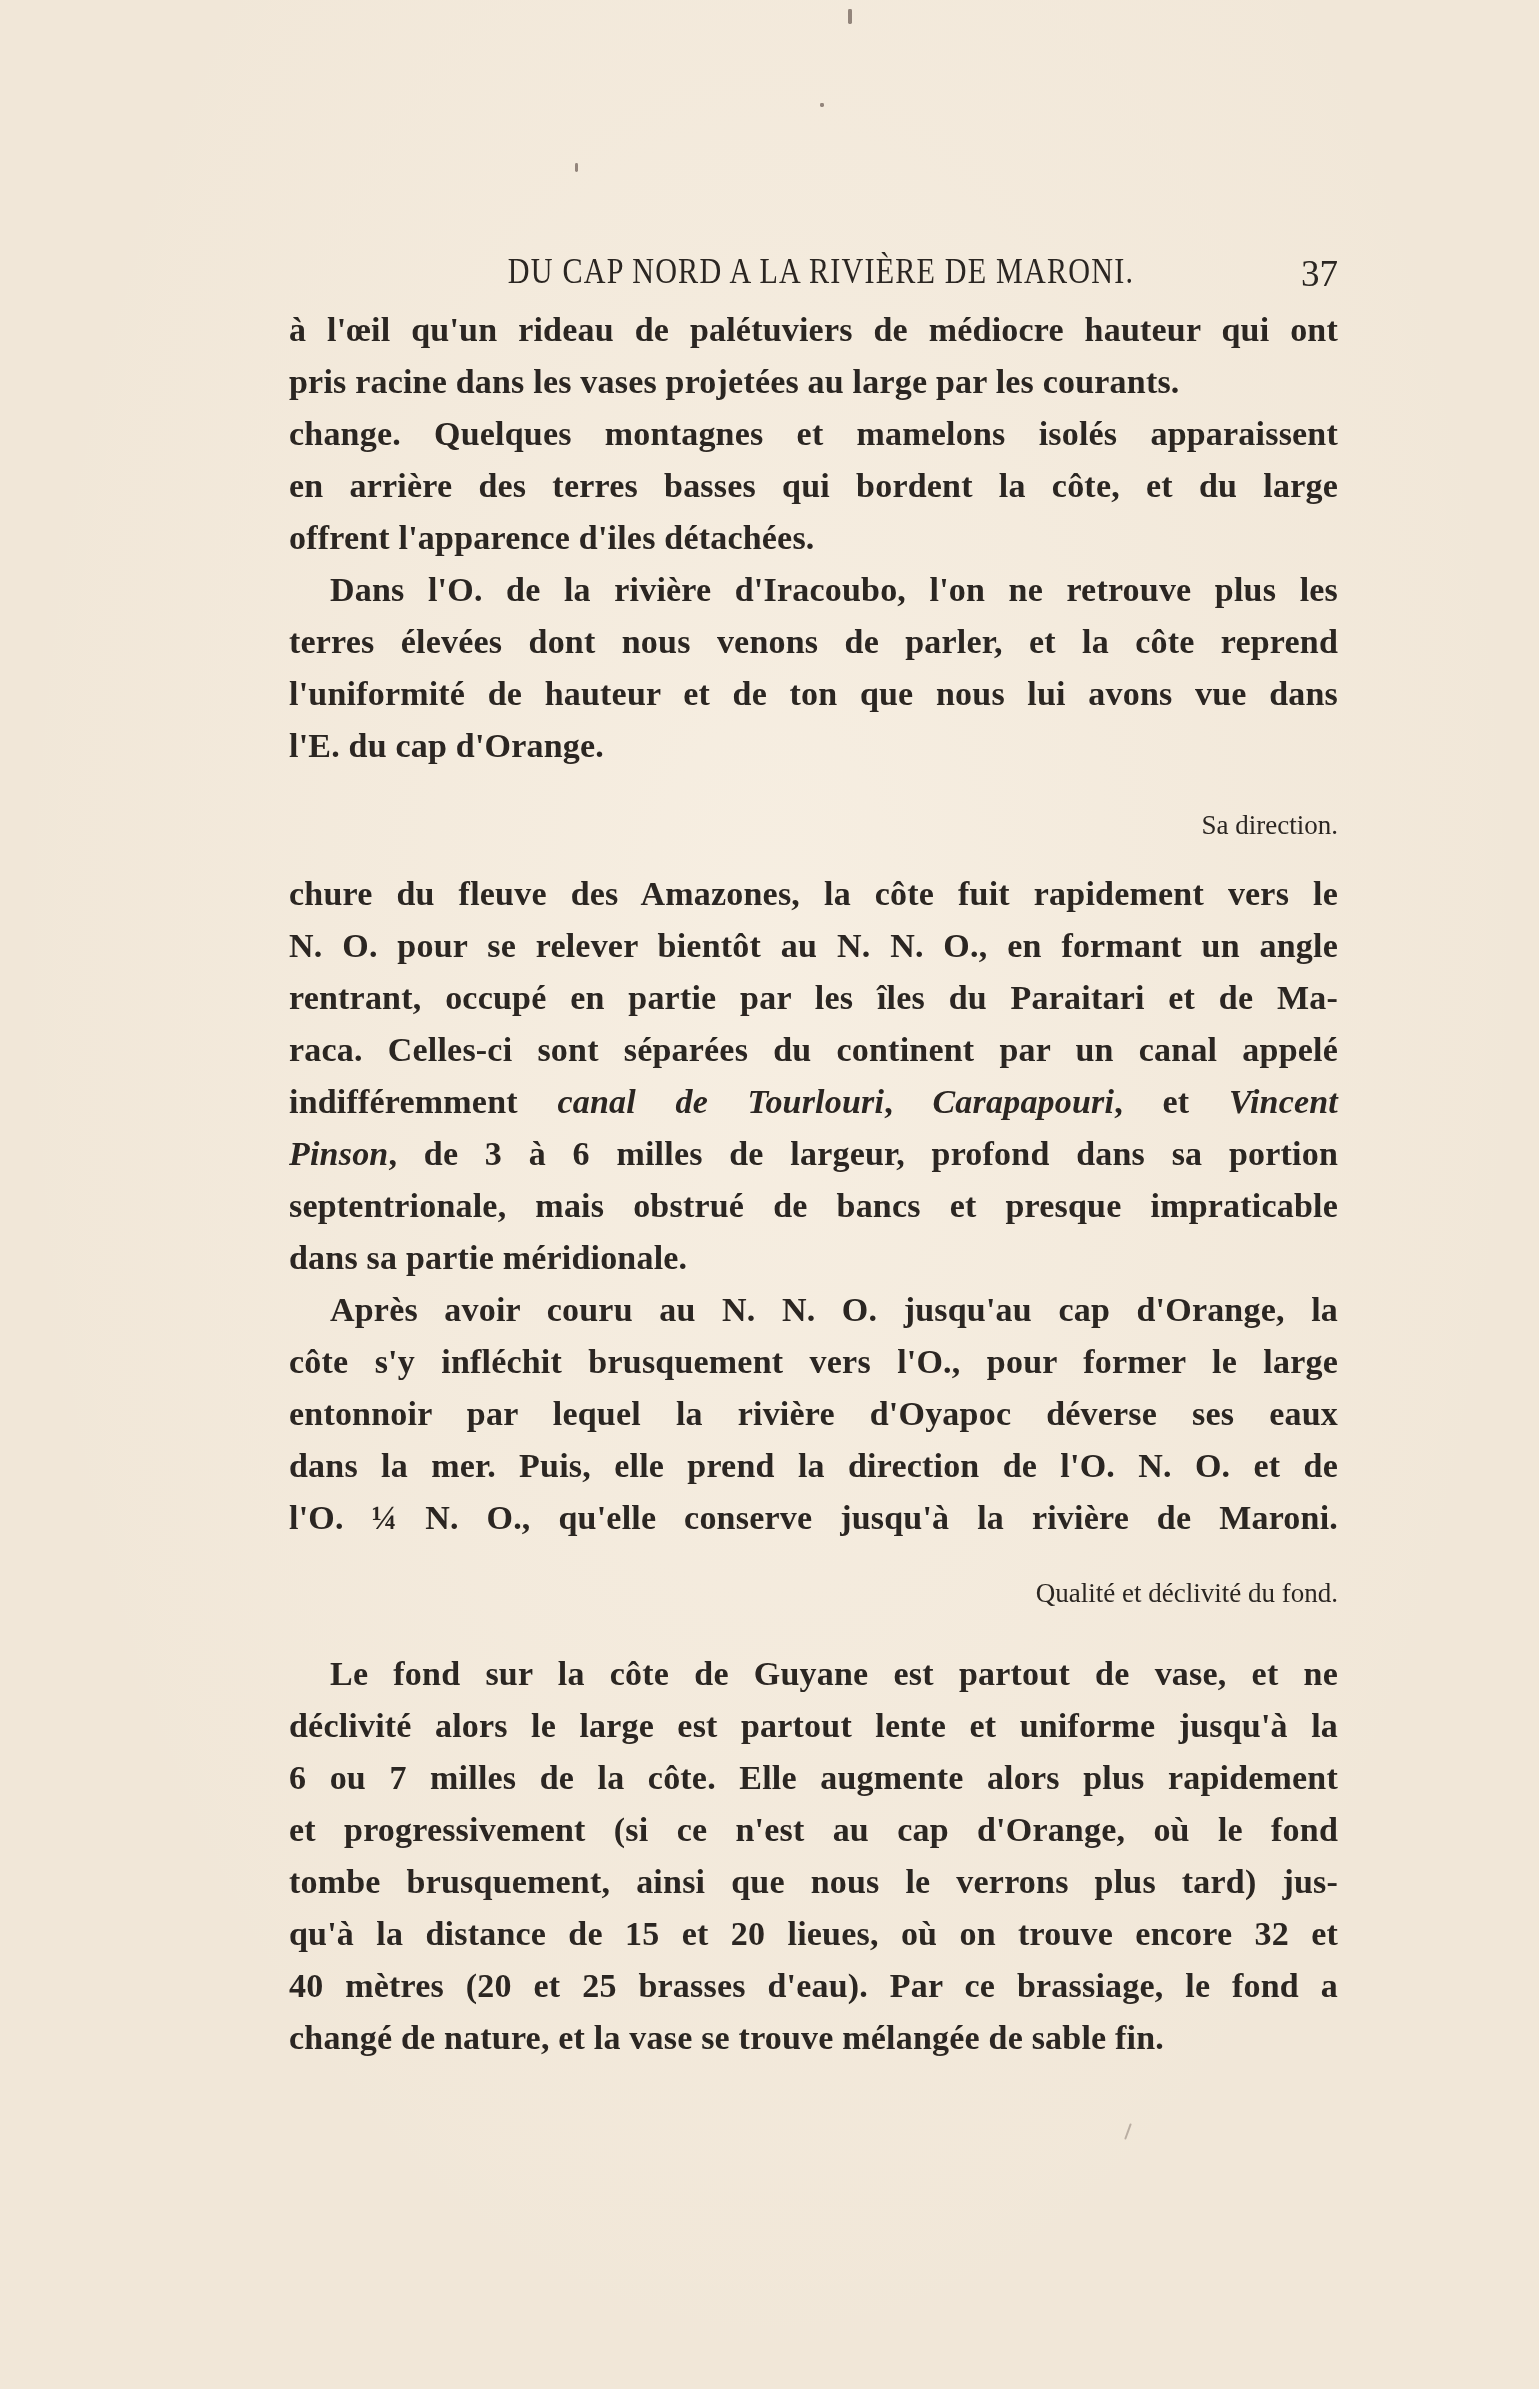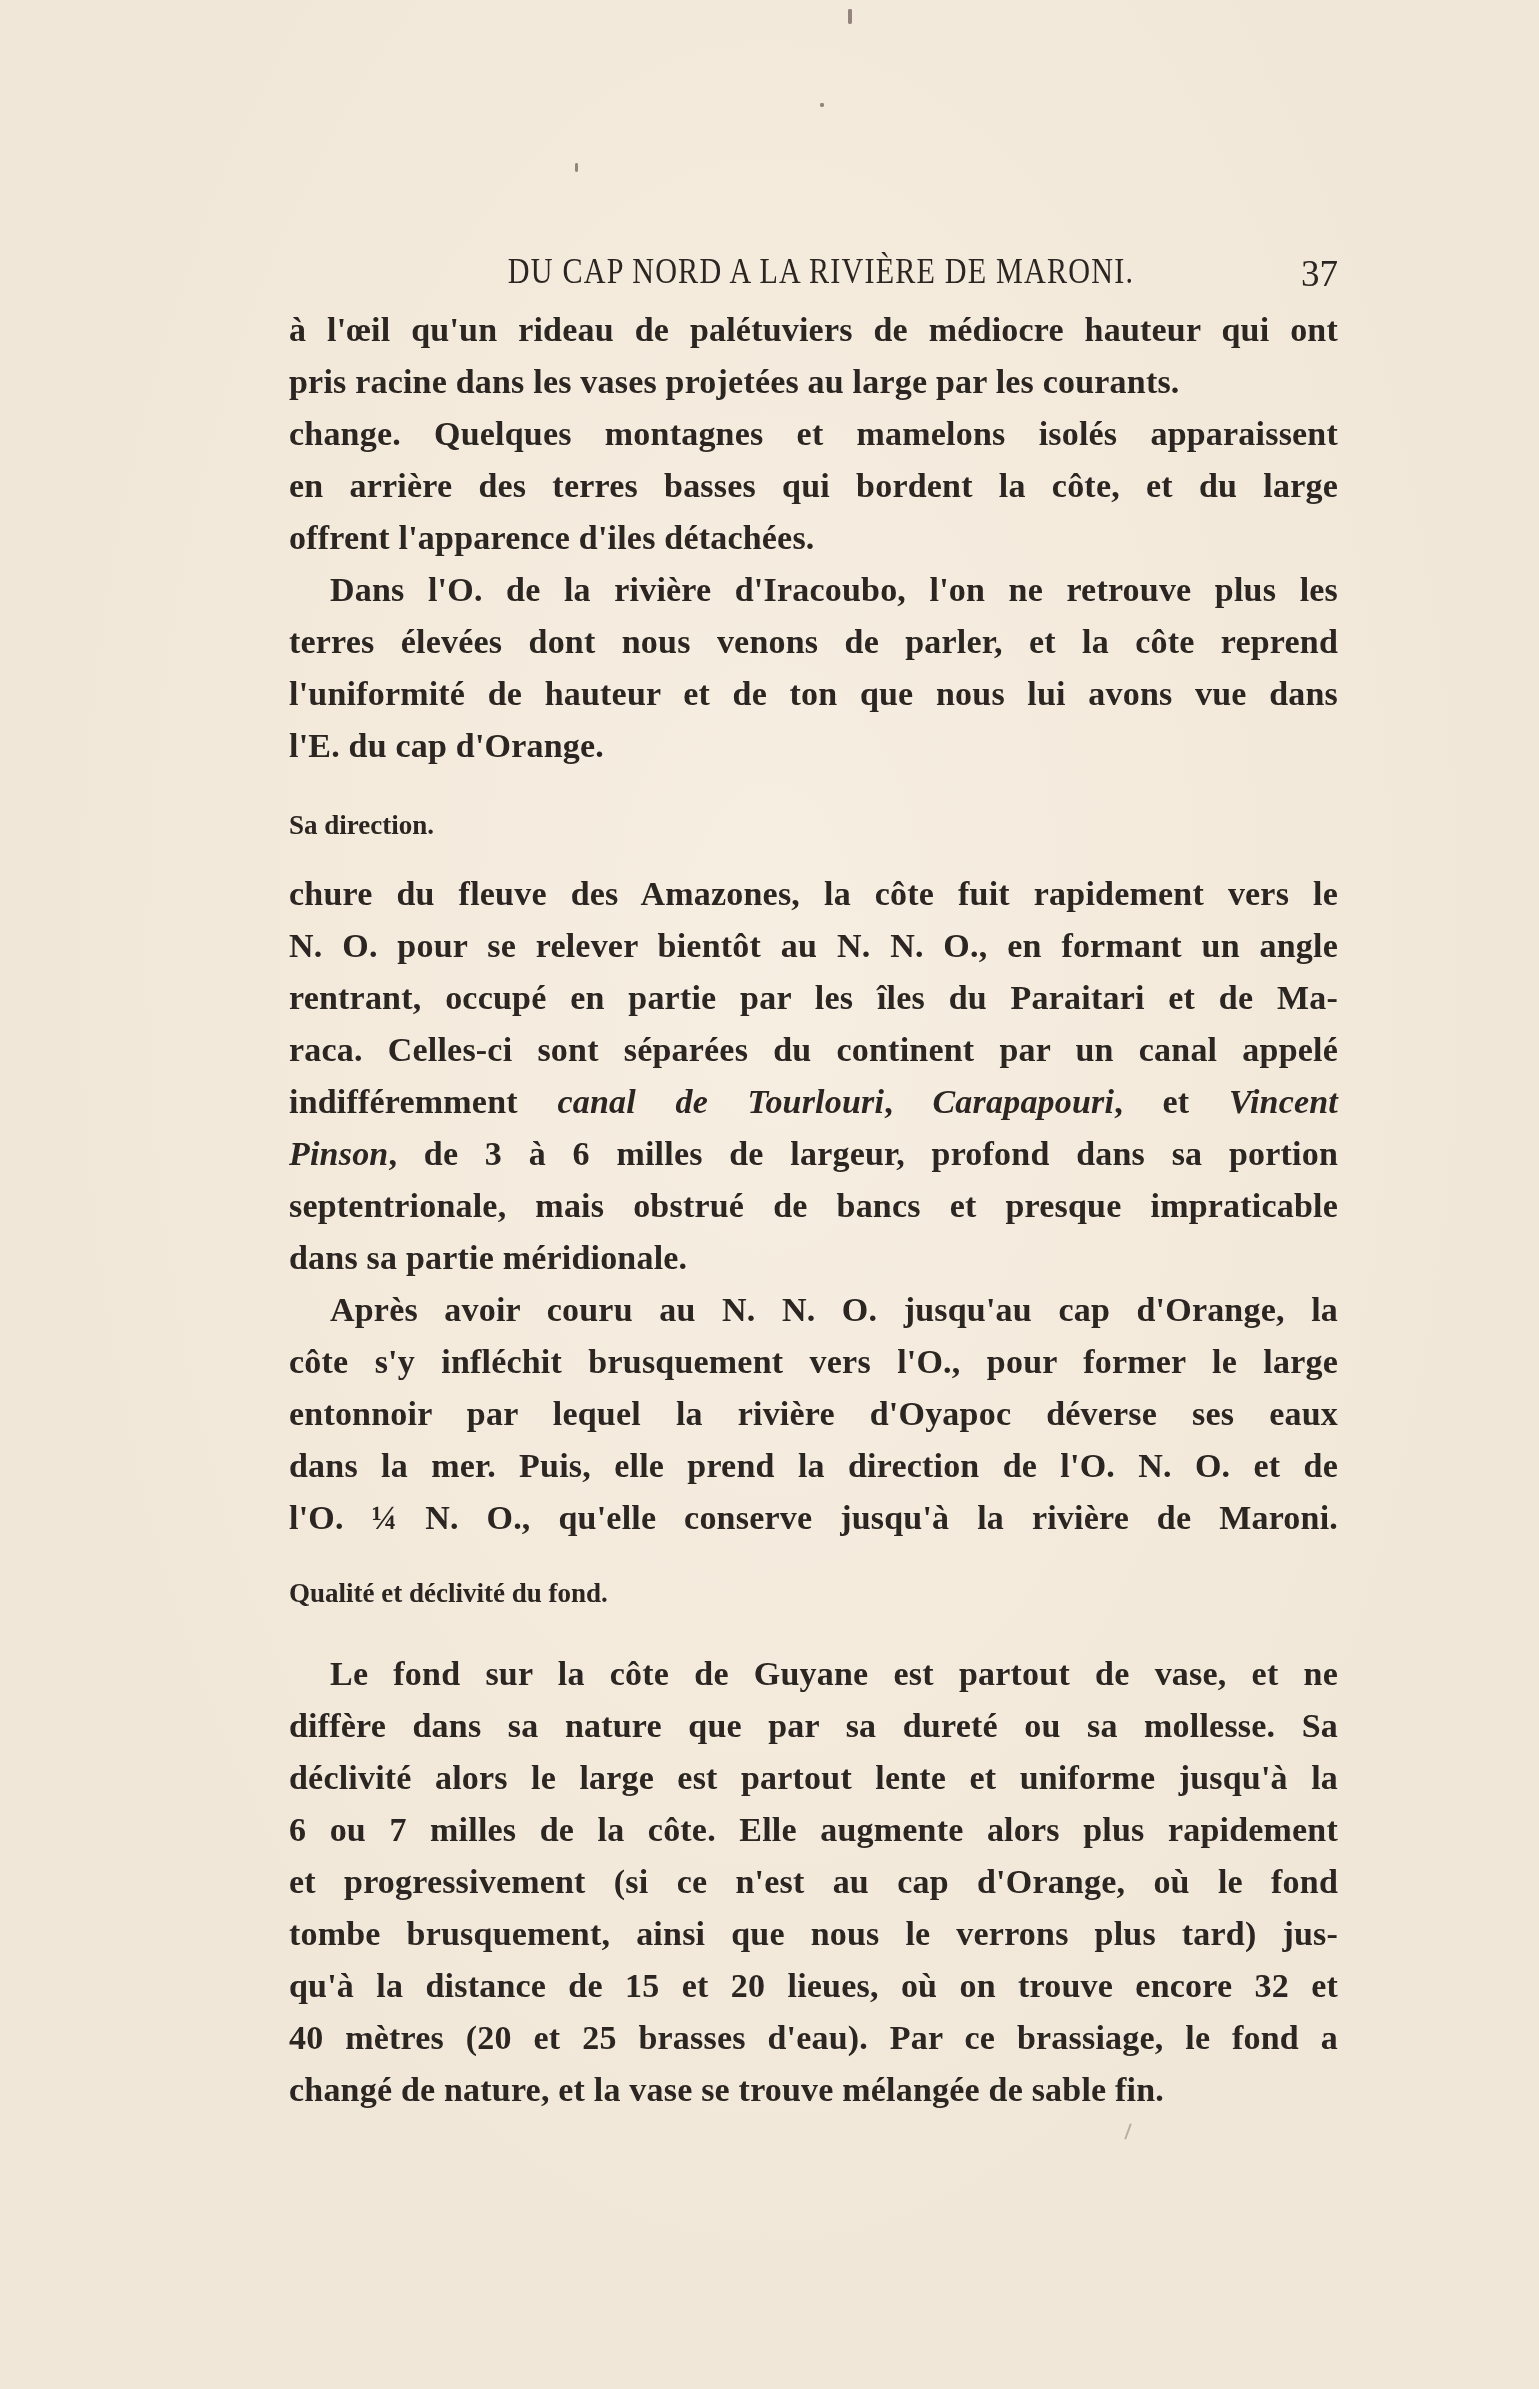--- a/index.html
+++ b/index.html
@@ -35,22 +35,22 @@
     .line {
       height: 52px; line-height: 52px;
       font-size: 34px; font-weight: bold;
       white-space: nowrap;
       text-align: justify; text-align-last: justify;
       letter-spacing: 0.2px;
     }
     .line.last { text-align-last: left; }
     .line.indent { padding-left: 41px; }
     .heading {
-      height: 85px; line-height: 106px; text-align: left;
-      font-size: 27px; font-weight: bold;
+      height: 85px; line-height: 106px; text-align: right;
+      font-size: 27px; font-weight: normal;
       margin-bottom: 11.3px;
     }
     .heading.h2 { line-height: 99px; height: 92px; }
     em { font-style: italic; }
     sup { font-size: 18.4px; line-height: 0; }
   </style>
 </head>
 <body>
 
 <div class="page-bg"></div>
@@ -102,21 +102,20 @@
     <div class="line">côte s'y infléchit brusquement vers l'O., pour former le large</div>
     <div class="line">entonnoir par lequel la rivière d'Oyapoc déverse ses eaux</div>
     <div class="line">dans la mer. Puis, elle prend la direction de l'O. N. O. et de</div>
     <div class="line">l'O. ¼ N. O., qu'elle conserve jusqu'à la rivière de Maroni.</div>
   </div>
 
   <div class="heading h2">Qualité et déclivité du fond.</div>
 
   <div>
     <div class="line indent">Le fond sur la côte de Guyane est partout de vase, et ne</div>
-    <div class="line">diffère dans sa nature que par sa dureté ou sa mollesse. Sa</div>
     <div class="line">déclivité alors le large est partout lente et uniforme jusqu'à la</div>
     <div class="line">6 ou 7 milles de la côte. Elle augmente alors plus rapidement</div>
     <div class="line">et progressivement (si ce n'est au cap d'Orange, où le fond</div>
     <div class="line">tombe brusquement, ainsi que nous le verrons plus tard) jus-</div>
     <div class="line">qu'à la distance de 15 et 20 lieues, où on trouve encore 32 et</div>
     <div class="line">40 mètres (20 et 25 brasses d'eau). Par ce brassiage, le fond a</div>
     <div class="line last">changé de nature, et la vase se trouve mélangée de sable fin.</div>
   </div>
 
 </div>

